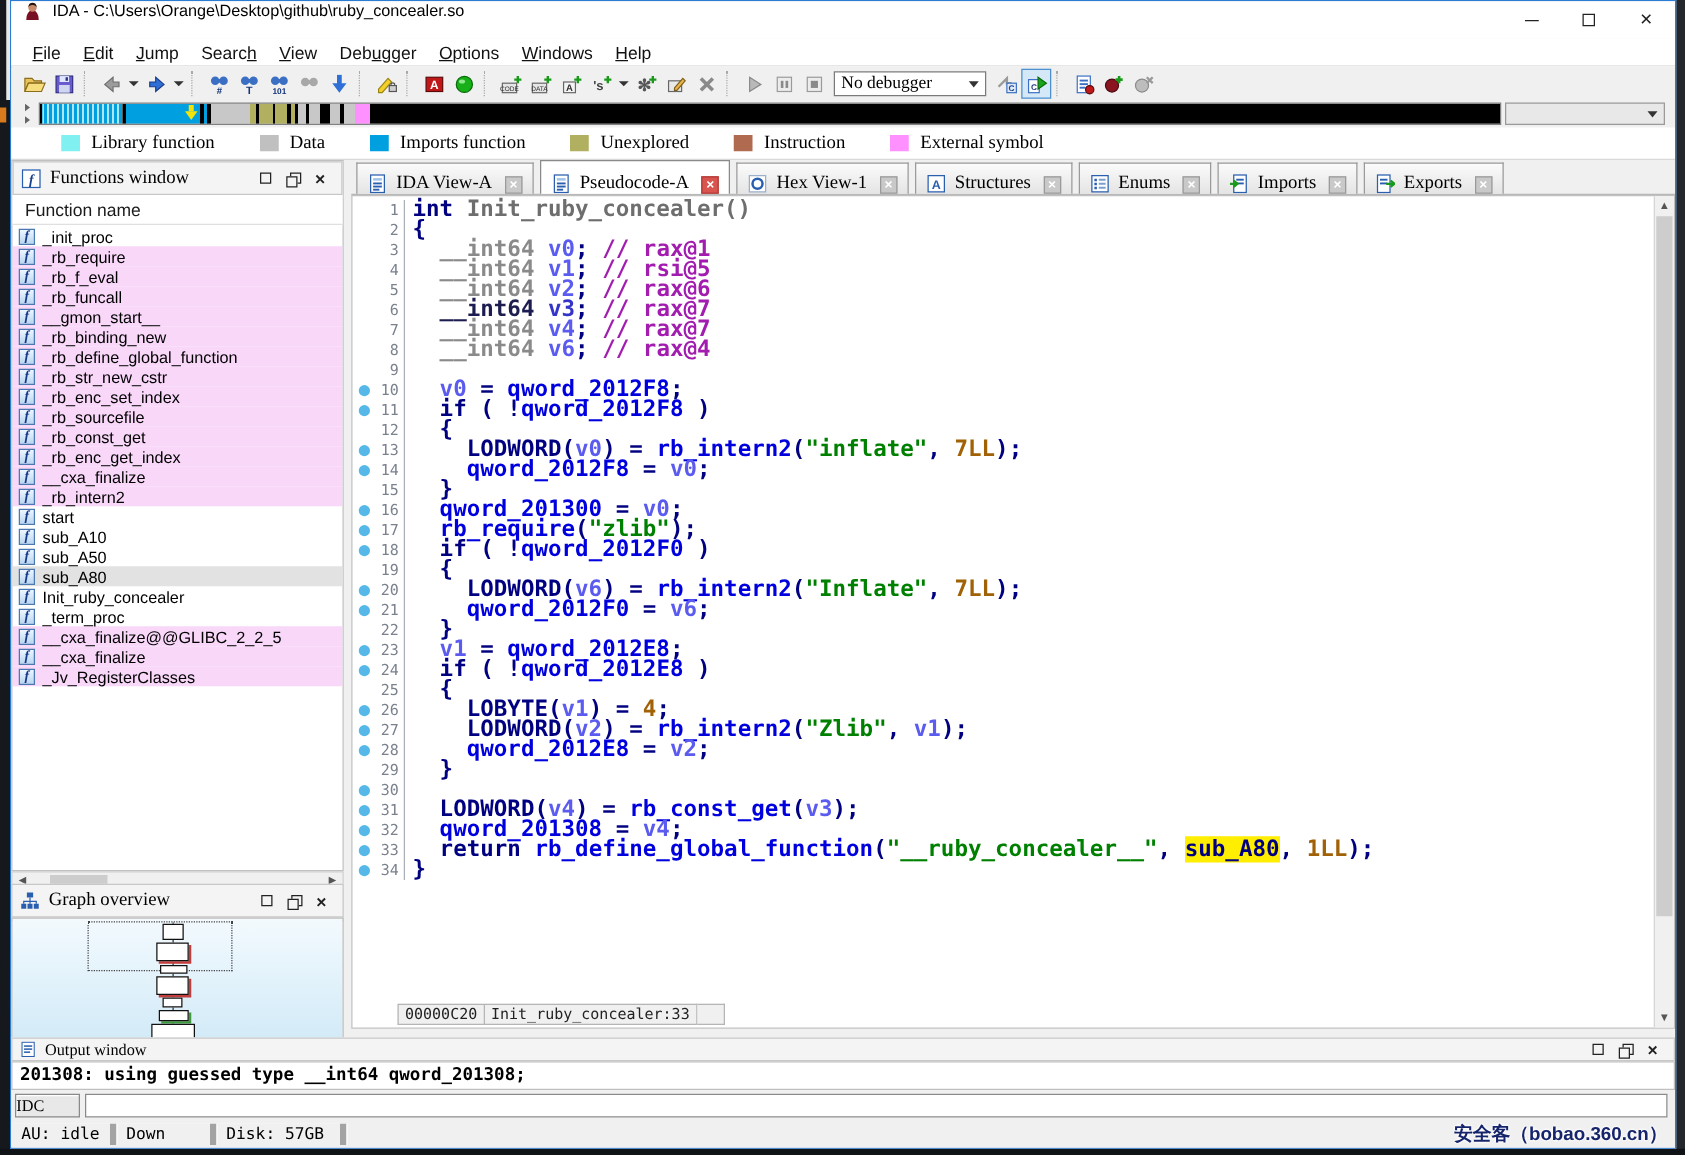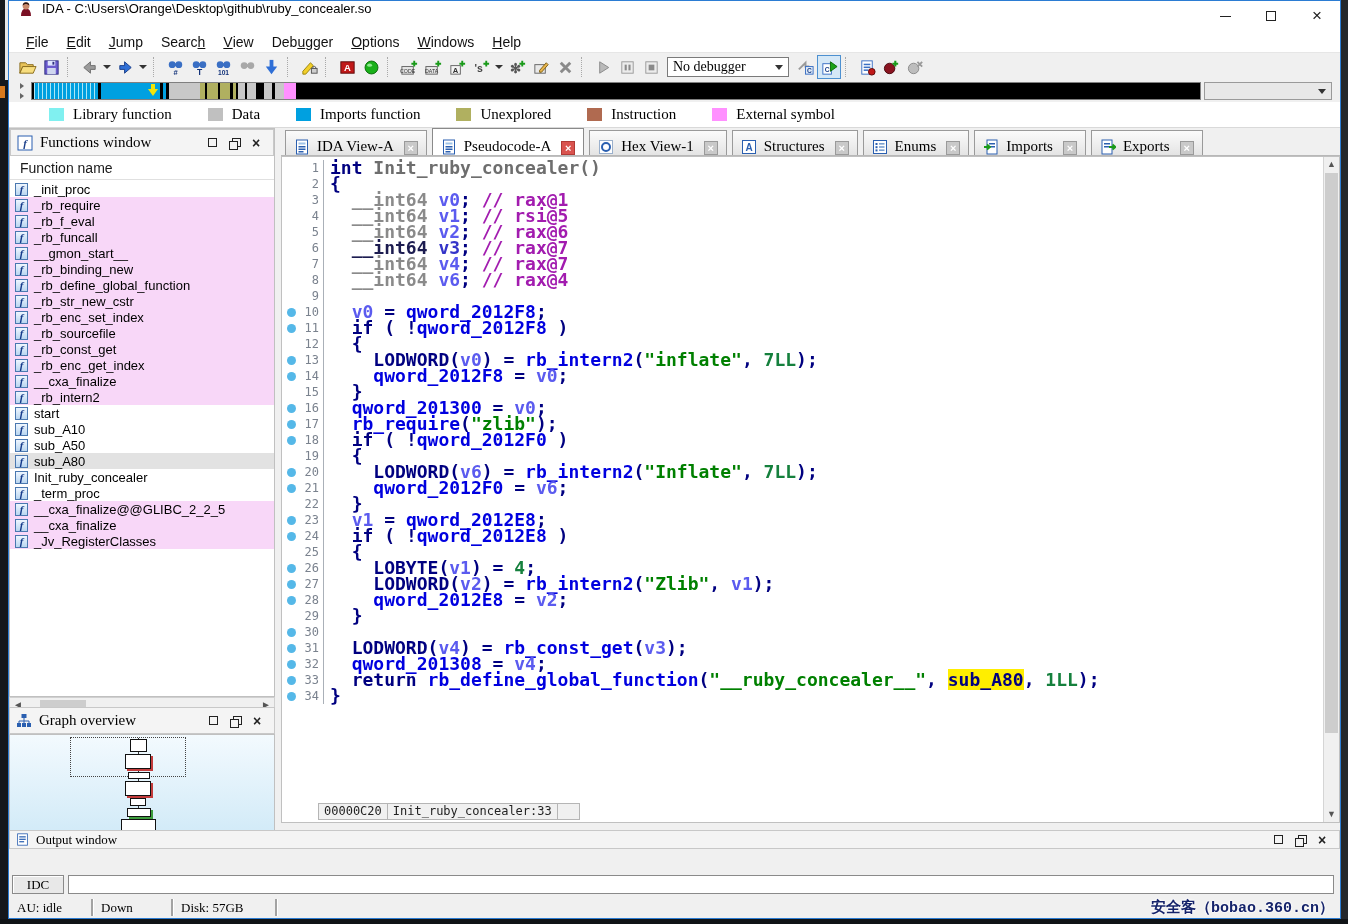--- a/index.html
+++ b/index.html
@@ -122,21 +122,21 @@
   .cl .dot { width:9px; height:9px; border-radius:50%; background:#55b8e8; }
   .cl .numcol { width:24px; flex:none; text-align:right; padding-right:4px; font-family:"DejaVu Sans Mono", monospace; font-size:12px; color:#7a828e; border-right:1px solid #aab0b8; height:16px; line-height:16px; }
   .cl .codecol { padding-left:6px; font-family:"DejaVu Sans Mono", monospace; font-size:18px; font-weight:bold; white-space:pre; line-height:16px; }
   .c-kw  { color:#000080; }
   .c-typ { color:#8a8a8a; }
   .c-typc{ color:#1c1c50; }
   .c-lv  { color:#5b5bef; }
   .c-lvc { color:#3434c8; }
   .c-g   { color:#0000df; }
   .c-str { color:#008000; }
-  .c-num { color:#15803d; }
+  .c-num { color:#a16207; }
   .c-com { color:#a21caf; }
   .c-mag { color:#f000f0; }
   .c-pln { color:#000080; }
   .c-fn  { color:#6e6e6e; }
   .c-hl  { color:#000080; background:#ffee00; }
 
   #code-footer { position:absolute; left:36px; bottom:2px; height:17px; display:flex; }
   .cf-cell { background:#f0f0f0; border:1px solid #b5b5b5; border-left:none; height:17px; line-height:15px; font-family:"DejaVu Sans Mono", monospace; font-size:12px; color:#222; padding:0 5px; }
   .cf-cell:first-child { border-left:1px solid #b5b5b5; }
   .cf-cell.empty { width:22px; }
@@ -145,28 +145,28 @@
   .vs-arrow { position:absolute; left:2px; width:11px; height:11px; color:#555; font-size:9px; line-height:11px; text-align:center; }
   .vs-thumb { position:absolute; left:1px; width:13px; background:#cdcdcd; }
 
   
   #outputwin { position:absolute; left:0; top:829px; width:1331px; height:88px; background:#f0f0f0; }
   #outputwin .panel-title { height:19px; border:1px solid #c8c8c8; }
   #outputwin .panel-title .ptlabel { font-size:13px; }
   #outputwin .panel-title .pticon { width:13px; height:13px; }
   #out-msg { position:absolute; left:0; top:19px; width:1331px; height:23px; background:#fff; border:1px solid #c0c0c0; font-family:"DejaVu Sans Mono", monospace; font-weight:bold; font-size:14px; color:#000; padding:2px 0 0 6px; white-space:nowrap; overflow:hidden; }
   #idc-row { position:absolute; left:0; top:42px; width:1331px; height:25px; display:flex; align-items:center; }
-  #idc-btn { width:52px; height:19px; margin-left:3px; background:#e8e8e8; border:1px solid #8a8a8a; box-shadow:inset 1px 1px 0 #fff; font-family:"Liberation Serif", serif; font-size:13px; text-align:center; line-height:17px; flex:none; }
+  #idc-btn { width:52px; height:19px; margin-left:3px; background:#e8e8e8; border:1px solid #8a8a8a; box-shadow:inset 1px 1px 0 #fff; font-family:"Liberation Serif", serif; font-size:13px; text-align:left; line-height:17px; flex:none; }
   #idc-input { margin-left:4px; margin-right:6px; flex:1; height:19px; background:#fff; border:1px solid #8a8a8a; font-size:12px; padding:0 4px; font-family:"DejaVu Sans Mono", monospace; }
   #status-row { position:absolute; left:0; top:67px; width:1331px; height:21px; background:#f0f0f0; display:flex; align-items:center; font-family:"DejaVu Sans Mono", monospace; font-size:13px; color:#000; }
-  .st-cell { height:17px; line-height:17px; padding-left:8px; border-right:2px solid #a3a3a3; box-shadow:1px 0 0 #fff;font-family:Liberation Serif, serif; }
+  .st-cell { height:17px; line-height:17px; padding-left:8px; border-right:5px solid #a3a3a3; box-shadow:1px 0 0 #fff; }
   #st-au { width:84px; }
   #st-down { width:80px; }
   #st-disk { width:104px; }
-  #watermark { position:absolute; right:6px; top:1px; font-family:Liberation Mono, monospace; font-size:15px; font-weight:bold; color:#16246b; text-shadow:0 0 2px #fff, 0 0 2px #fff, 0 0 3px #fff; white-space:nowrap; }
+  #watermark { position:absolute; right:6px; top:1px; font-family:Liberation Sans, sans-serif; font-size:15px; font-weight:bold; color:#16246b; text-shadow:0 0 2px #fff, 0 0 2px #fff, 0 0 3px #fff; white-space:nowrap; }
 </style>
 </head>
 <body>
 
 <div id="desktop">
   <div id="left-strip">
     <span class="white-edge"></span>
       <span class="accent"></span>
   </div>
   <div id="right-strip"></div>
@@ -906,20 +906,21 @@
         <span class="pbtns">
           <span class="pbtn">
               <span class="sq"></span>
             </span>
           <span class="pbtn">
               <span class="fl"></span>
             </span>
           <span class="pbtn x">×</span>
         </span>
       </div>
+      <div id="out-msg">201308: using guessed type __int64 qword_201308;</div>
       <div id="idc-row">
         <span id="idc-btn">IDC</span>
         <input id="idc-input" value="" style="">
       </div>
       <div id="status-row">
         <span class="st-cell" id="st-au">AU:   idle</span>
         <span class="st-cell" id="st-down">Down</span>
         <span class="st-cell" id="st-disk">Disk: 57GB</span>
         <span id="watermark">安全客（bobao.360.cn）</span>
       </div>

